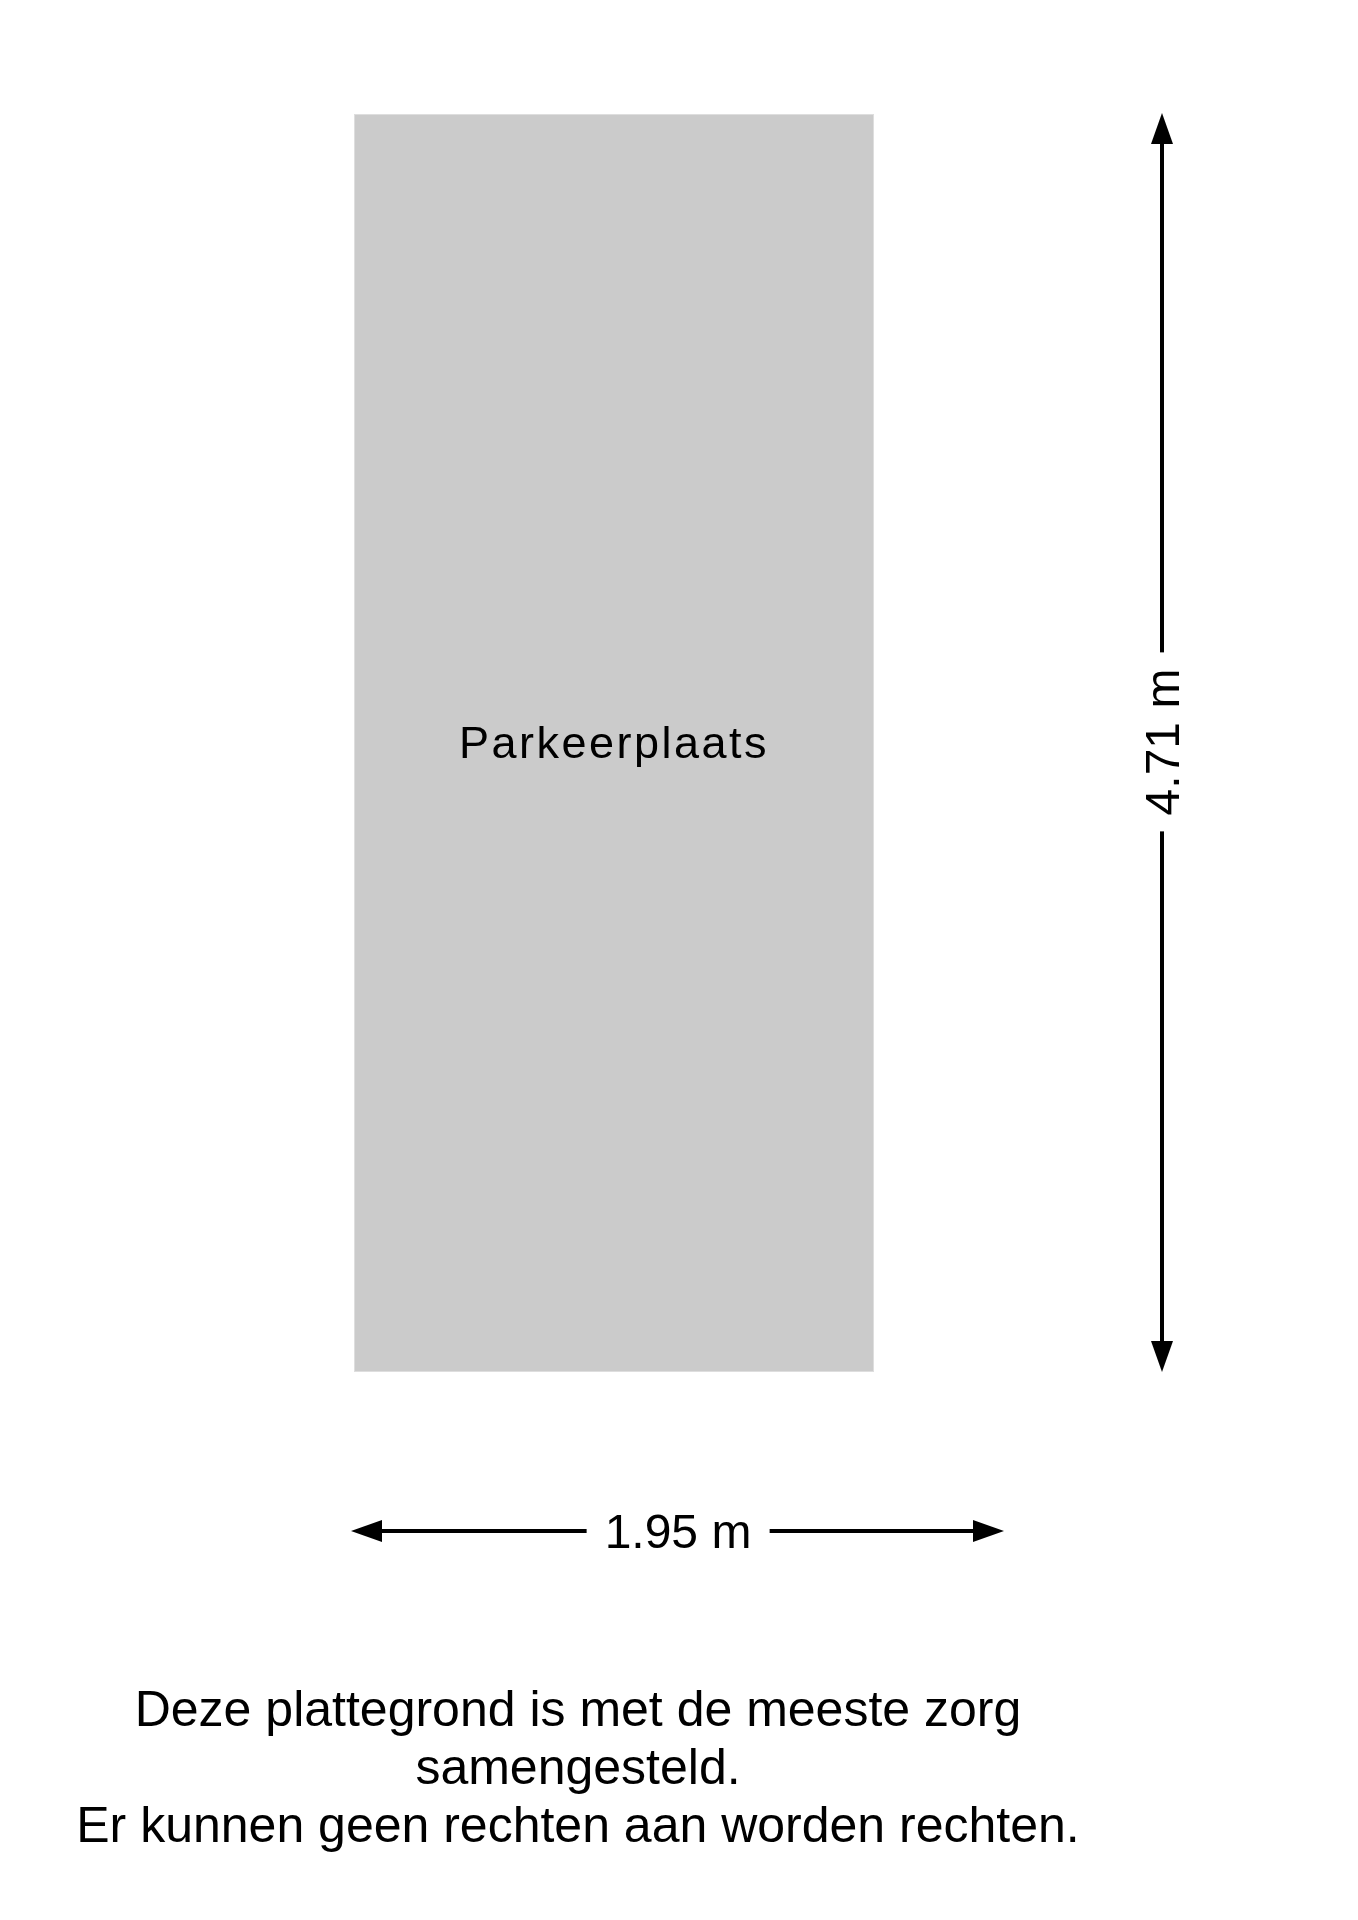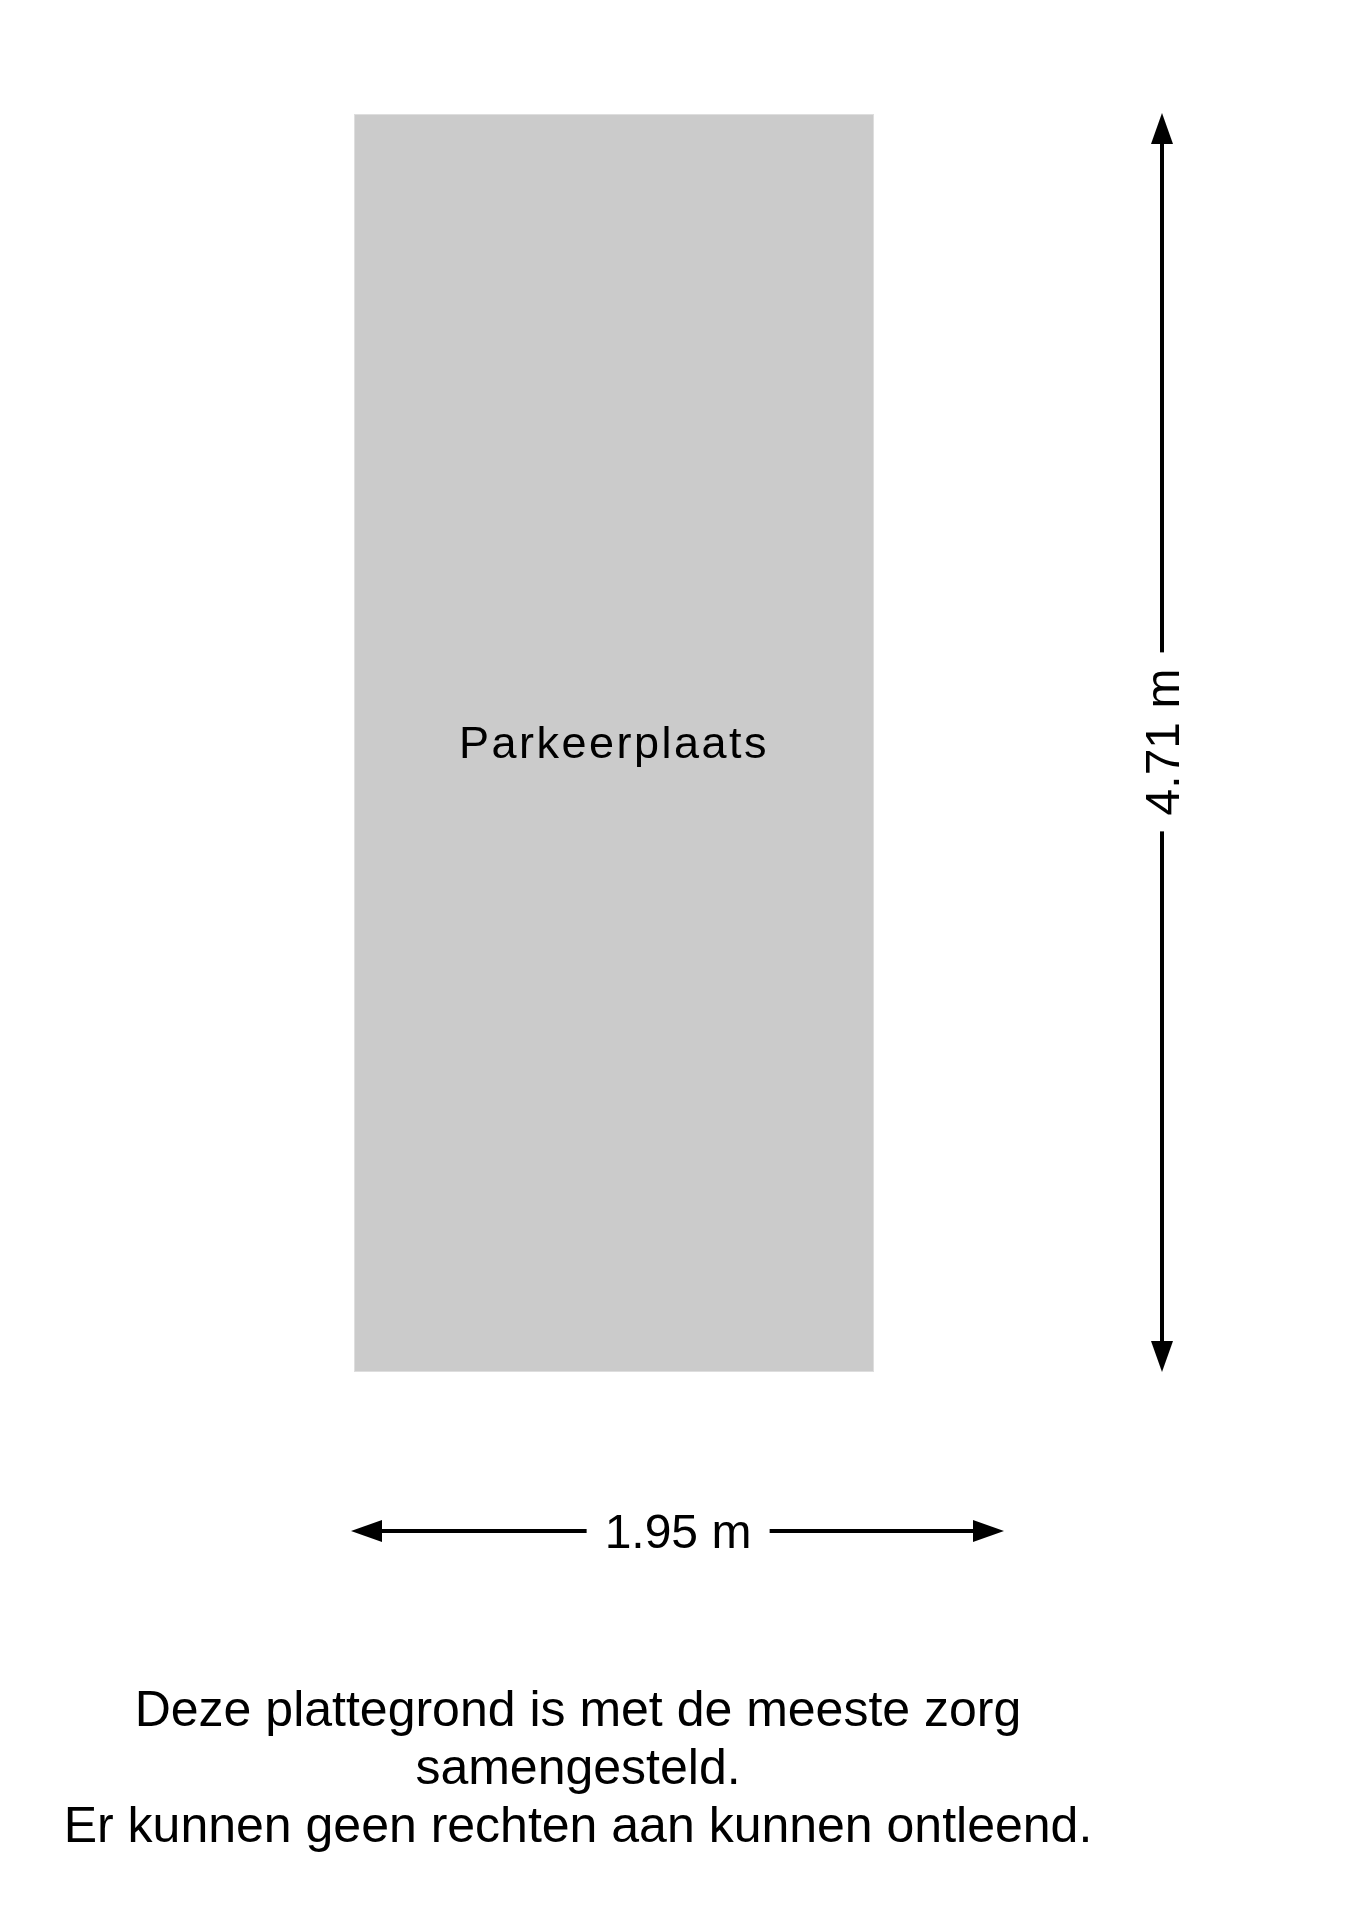--- a/index.html
+++ b/index.html
@@ -101,16 +101,16 @@
 
   <svg id="h-dim" class="dim-svg" width="653" height="40" viewBox="0 0 653 40">
     <line class="dim-line" x1="18" y1="20" x2="635" y2="20"></line>
     <polygon class="dim-head" points="0,20 31,9 31,31"></polygon>
     <polygon class="dim-head" points="653,20 622,9 622,31"></polygon>
   </svg>
   <div id="width-label" class="dim-label">1.95 m</div>
 
   <div class="disclaimer">
     <div>Deze plattegrond is met de meeste zorg samengesteld.</div>
-    <div>Er kunnen geen rechten aan kunnen ontleend.</div>
+    <div>Er kunnen geen rechten aan worden rechten.</div>
   </div>
 
 </div>
 
 </body></html>

